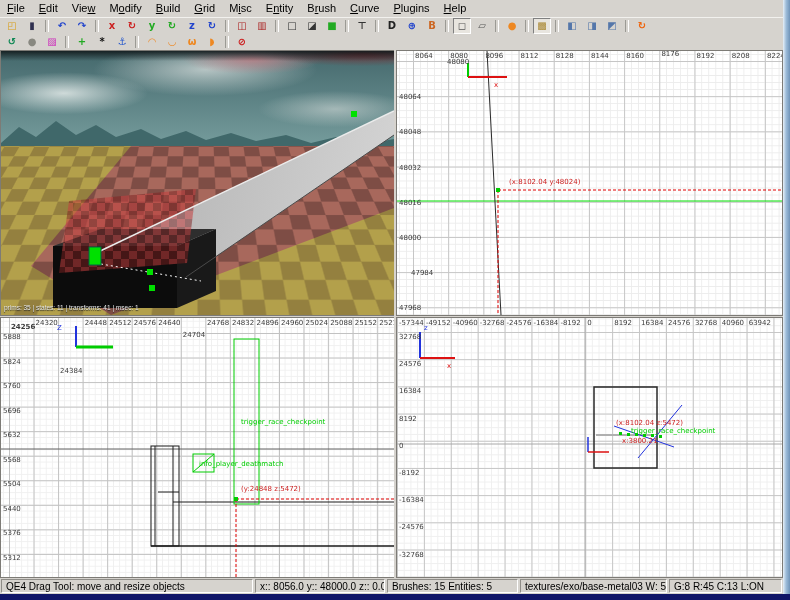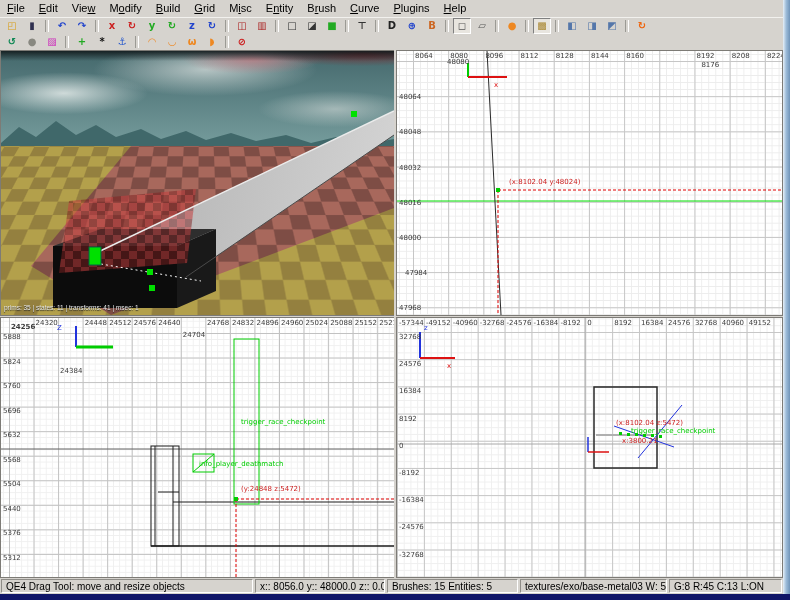--- a/index.html
+++ b/index.html
@@ -292,33 +292,33 @@
       <text x="97" y="36" fill="#dd1111">x</text>
     </svg>
     <div class="ruler">
         <span class="tick" style="left: 18px; top: 2px;">8064</span>
         <span class="tick" style="left: 53.2px; top: 2px;">8080</span>
         <span class="tick" style="left: 88.4px; top: 2px;">8096</span>
         <span class="tick" style="left: 123.6px; top: 2px;">8112</span>
         <span class="tick" style="left: 158.8px; top: 2px;">8128</span>
         <span class="tick" style="left: 194px; top: 2px;">8144</span>
         <span class="tick" style="left: 229.2px; top: 2px;">8160</span>
-        <span class="tick" style="left: 264.4px; top: 11px; margin-left: 40px;">8176</span>
+        <span class="tick" style="left: 264.4px; top: 0;">8176</span>
         <span class="tick" style="left: 299.6px; top: 2px;">8192</span>
         <span class="tick" style="left: 334.8px; top: 2px;">8208</span>
         <span class="tick" style="left: 370px; top: 2px;">8224</span>
       </div>
     <div class="ruler">
         <span class="tick" style="top: 8px; left: 2px; padding-left: 48px;">48080</span>
         <span class="tick" style="top: 43.2px; left: 2px;">48064</span>
         <span class="tick" style="top: 78.4px; left: 2px;">48048</span>
         <span class="tick" style="top: 113.6px; left: 2px;">48032</span>
         <span class="tick" style="top: 148.8px; left: 2px;">48016</span>
         <span class="tick" style="top: 184px; left: 2px;">48000</span>
-        <span class="tick" style="top: 219.2px; left: 8px;">47984</span>
+        <span class="tick" style="top: 219.2px; left: 14px;">47984</span>
         <span class="tick" style="top: 254.4px; left: 2px;">47968</span>
       </div>
   </div>
 
   <div id="sideview" class="abs vp">
     <div class="grid2d"></div>
     <svg class="abs" width="393" height="259" style="left:0;top:0">
       <line x1="0" y1="131" x2="393" y2="131" stroke="#606060" stroke-width="1"></line>
       <rect x="150" y="128" width="28" height="100" fill="none" stroke="#1a1a1a" stroke-width="1"></rect>
       <line x1="154" y1="128" x2="154" y2="228" stroke="#1a1a1a" stroke-width="1"></line>
@@ -403,21 +403,21 @@
         <span class="tick" style="left: 82.7px; top: 2px;">-32768</span>
         <span class="tick" style="left: 109.6px; top: 2px;">-24576</span>
         <span class="tick" style="left: 136.5px; top: 2px;">-16384</span>
         <span class="tick" style="left: 163.4px; top: 2px;">-8192</span>
         <span class="tick" style="left: 190.3px; top: 2px;">0</span>
         <span class="tick" style="left: 217.2px; top: 2px;">8192</span>
         <span class="tick" style="left: 244.1px; top: 2px;">16384</span>
         <span class="tick" style="left: 271px; top: 2px;">24576</span>
         <span class="tick" style="left: 297.9px; top: 2px;">32768</span>
         <span class="tick" style="left: 324.8px; top: 2px;">40960</span>
-        <span class="tick" style="left: 351.7px; top: 2px;">49152</span>
+        <span class="tick" style="left: 351.7px; top: 2px;">63942</span>
       </div>
     <div class="ruler">
         <span class="tick" style="top: 16px; left: 2px;">32768</span>
         <span class="tick" style="top: 43.2px; left: 2px;">24576</span>
         <span class="tick" style="top: 70.4px; left: 2px;">16384</span>
         <span class="tick" style="top: 97.6px; left: 2px;">8192</span>
         <span class="tick" style="top: 124.8px; left: 2px;">0</span>
         <span class="tick" style="top: 152px; left: 2px;">-8192</span>
         <span class="tick" style="top: 179.2px; left: 2px;">-16384</span>
         <span class="tick" style="top: 206.4px; left: 2px;">-24576</span>

